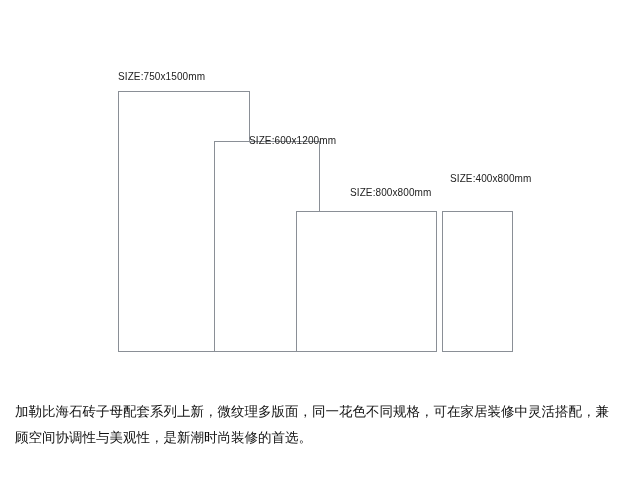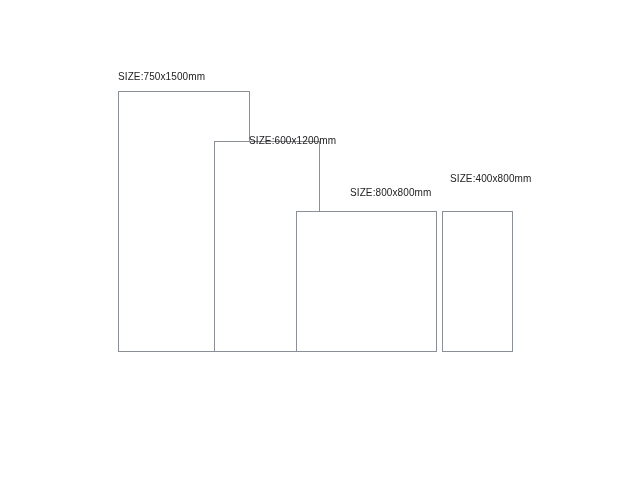--- a/index.html
+++ b/index.html
@@ -107,14 +107,15 @@
     <div class="tile-label" id="label-600">SIZE:600x1200mm</div>
 
     <div class="tile" id="tile-800"></div>
     <div class="tile-label" id="label-800">SIZE:800x800mm</div>
 
     <div class="tile" id="tile-400"></div>
     <div class="tile-label" id="label-400">SIZE:400x800mm</div>
 
   </div>
 
+  <div class="caption">加勒比海石砖子母配套系列上新，微纹理多版面，同一花色不同规格，可在家居装修中灵活搭配，兼顾空间协调性与美观性，是新潮时尚装修的首选。</div>
 
 </div>
 
 </body></html>

